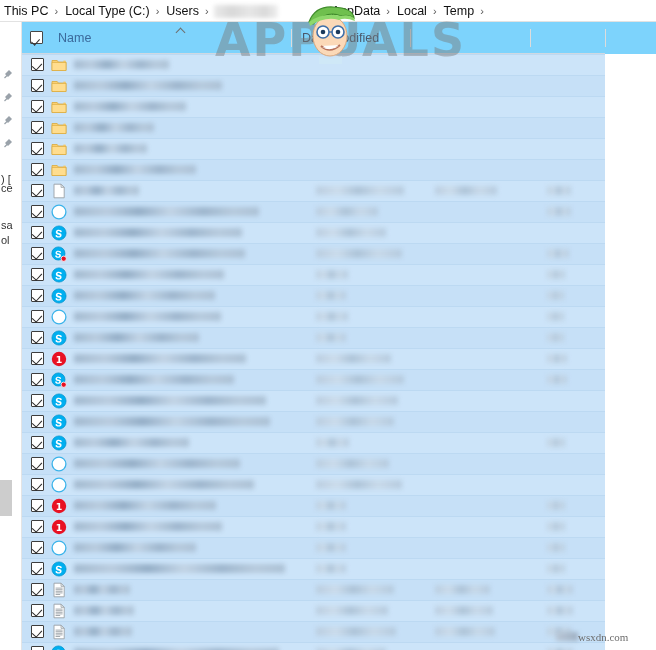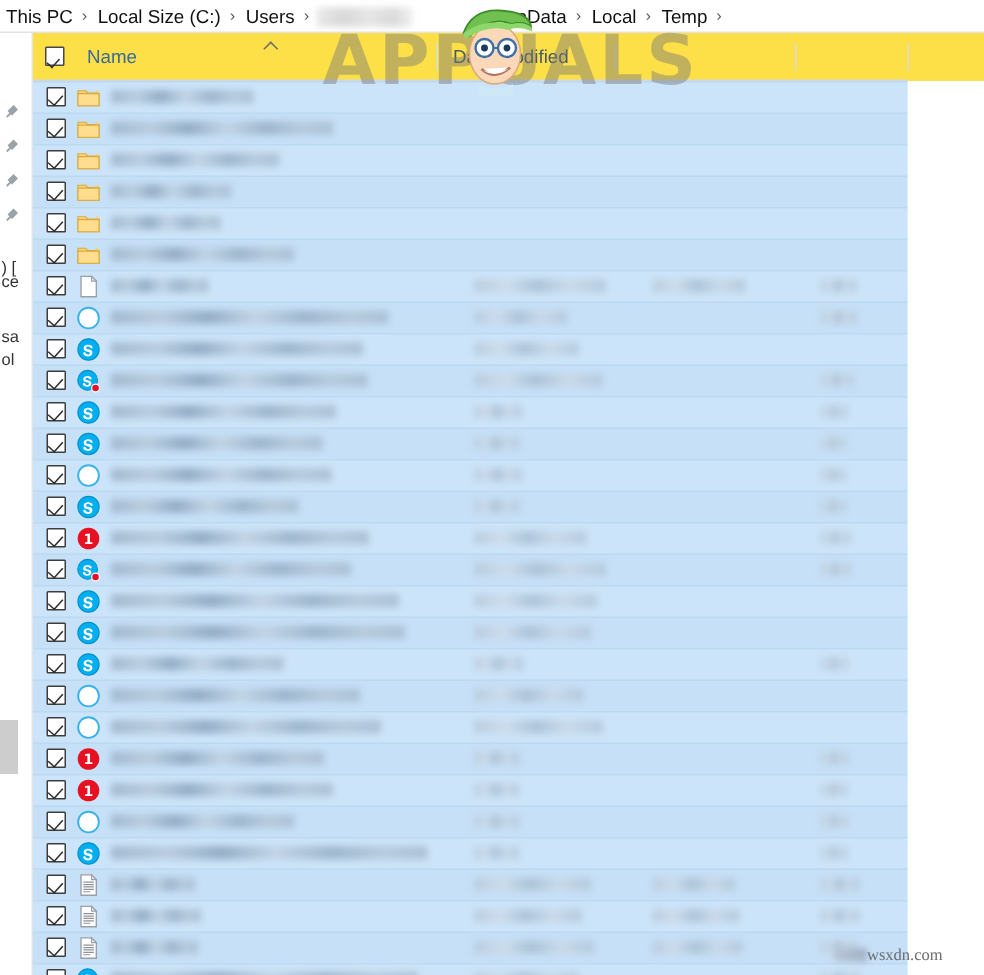--- a/index.html
+++ b/index.html
@@ -19,21 +19,21 @@
   .crumb-redacted {
     display:inline-block; width:64px; height:13px;
     background:linear-gradient(90deg,#e9e9e9 0%,#d8d8d8 28%,#e6e6e6 55%,#dadada 80%,#efefef 100%);
     filter:blur(2.2px); border-radius:1px; vertical-align:middle;
   }
   .crumb-line { position:absolute; left:0; top:21px; width:656px; height:1px; background:#e2e2e2; }
 
   
   .colhead {
     position:absolute; left:22px; top:22px; width:634px; height:32px;
-    background:#fde047;
+    background:#7dd3fc;
   }
   .colhead-cell {
     position:absolute; top:0; height:32px; display:flex; align-items:center;
     font-size:12.5px; color:#4a586b; padding-left:10px;
   }
   .colhead-cell.name { color:#3b6a9c; }
   .colsep { position:absolute; top:7px; width:1px; height:18px; background:#dcdcdc; }
   .headline { position:absolute; left:22px; top:53px; width:583px; height:1px; background:#cfd8e2; }
 
   .hdr-check {
@@ -117,21 +117,21 @@
   }
 </style>
 </head>
 <body>
 
 <div id="root">
 
   <div class="breadcrumb">
     <span class="crumb">This PC</span>
     <span class="sep">›</span>
-    <span class="crumb">Local Size (C:)</span>
+    <span class="crumb">Local Type (C:)</span>
     <span class="sep">›</span>
     <span class="crumb">Users</span>
     <span class="sep">›</span>
     <span class="crumb-redacted"></span>
     <span style="width:52px;display:inline-block"></span>
     <span class="crumb">AppData</span>
     <span class="sep">›</span>
     <span class="crumb">Local</span>
     <span class="sep">›</span>
     <span class="crumb">Temp</span>

